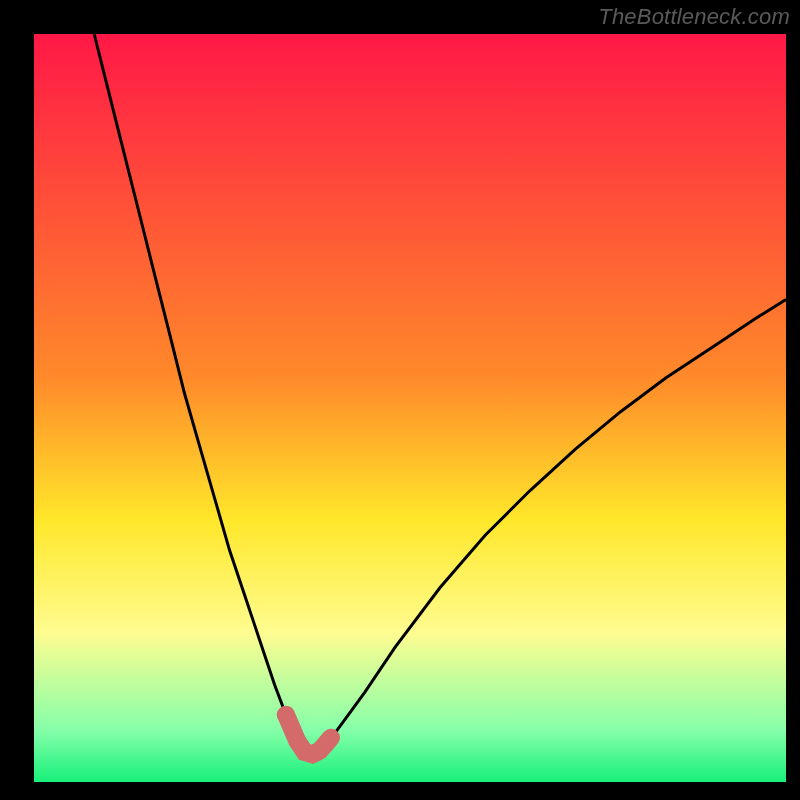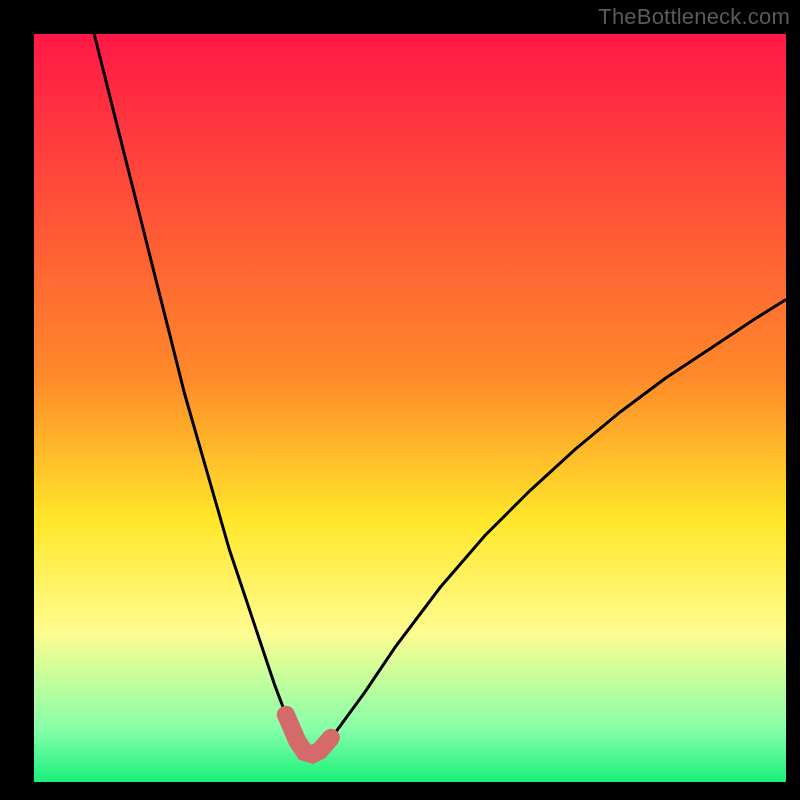--- a/index.html
+++ b/index.html
@@ -8,20 +8,21 @@
     width: 800px;
     height: 800px;
     background: #000000;
     font-family: Arial, Helvetica, sans-serif;
     overflow: hidden;
   }
   .canvas-wrap {
     position: relative;
     width: 800px;
     height: 800px;
+    font-style: italic;
   }
   .attribution {
     position: absolute;
     top: 4px;
     right: 10px;
     color: #5a5a5a;
     font-size: 22px;
     font-weight: 500;
     letter-spacing: 0.2px;
     z-index: 50;

